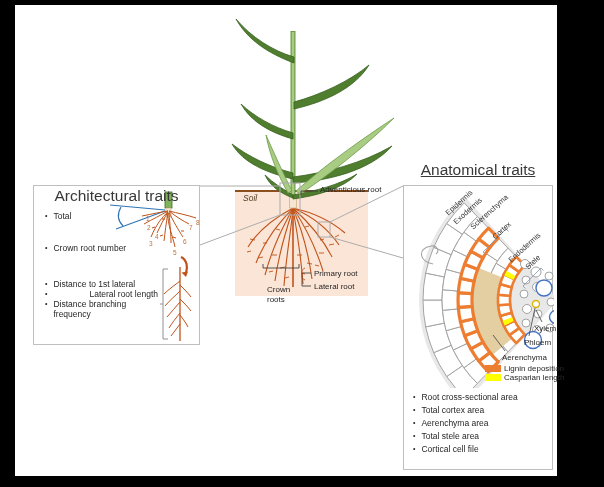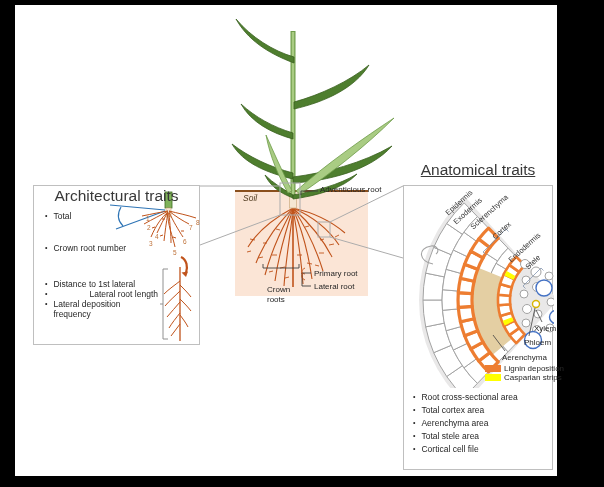--- a/index.html
+++ b/index.html
@@ -285,42 +285,42 @@
   <div class="b-item">
         <span class="b-dot">•</span>
         <span style="width:100px;white-space:normal;">Distance to 1st lateral</span>
       </div>
       <div class="b-item">
         <span class="b-dot">•</span>
         <span style="width:100px;white-space:normal;margin-left:36px;">Lateral root length</span>
       </div>
       <div class="b-item">
         <span class="b-dot">•</span>
-        <span style="width:100px;white-space:normal;">Lateral deposition frequency</span>
+        <span style="width:100px;white-space:normal;">Distance branching frequency</span>
       </div>
     </div>
 
   <div class="lbl rot" style="left:435px;top:204px;">Epidermis</div>
   <div class="lbl rot" style="left:443px;top:213px;">Exodermis</div>
   <div class="lbl rot" style="left:460px;top:218px;">Sclerenchyma</div>
   <div class="lbl rot" style="left:482px;top:228px;">Cortex</div>
   <div class="lbl rot" style="left:498px;top:251px;">Endodermis</div>
   <div class="lbl rot" style="left:515px;top:258px;">Stele</div>
 
   <div class="lbl" style="left:519px;top:319px;">Xylem</div>
   <div class="lbl" style="left:509px;top:333px;">Phloem</div>
   <div class="lbl" style="left:487px;top:348px;">Aerenchyma</div>
 
   <div class="legend-row" style="left:470px;top:359px;">
     <span class="swatch" style="background: rgb(237, 125, 49);"></span>
     <span class="t">Lignin deposition</span>
   </div>
   <div class="legend-row" style="left:470px;top:368px;">
     <span class="swatch" style="background: rgb(255, 255, 0);"></span>
-    <span class="t">Casparian strips</span>
+    <span class="t">Casparian length</span>
   </div>
 
   <div class="bullets" id="right-bullets" style="left:396px;top:385px;width:140px;">
 
   <div class="b-item">
         <span class="b-dot">•</span>
         <span>Root cross-sectional area</span>
       </div>
       <div class="b-item">
         <span class="b-dot">•</span>

